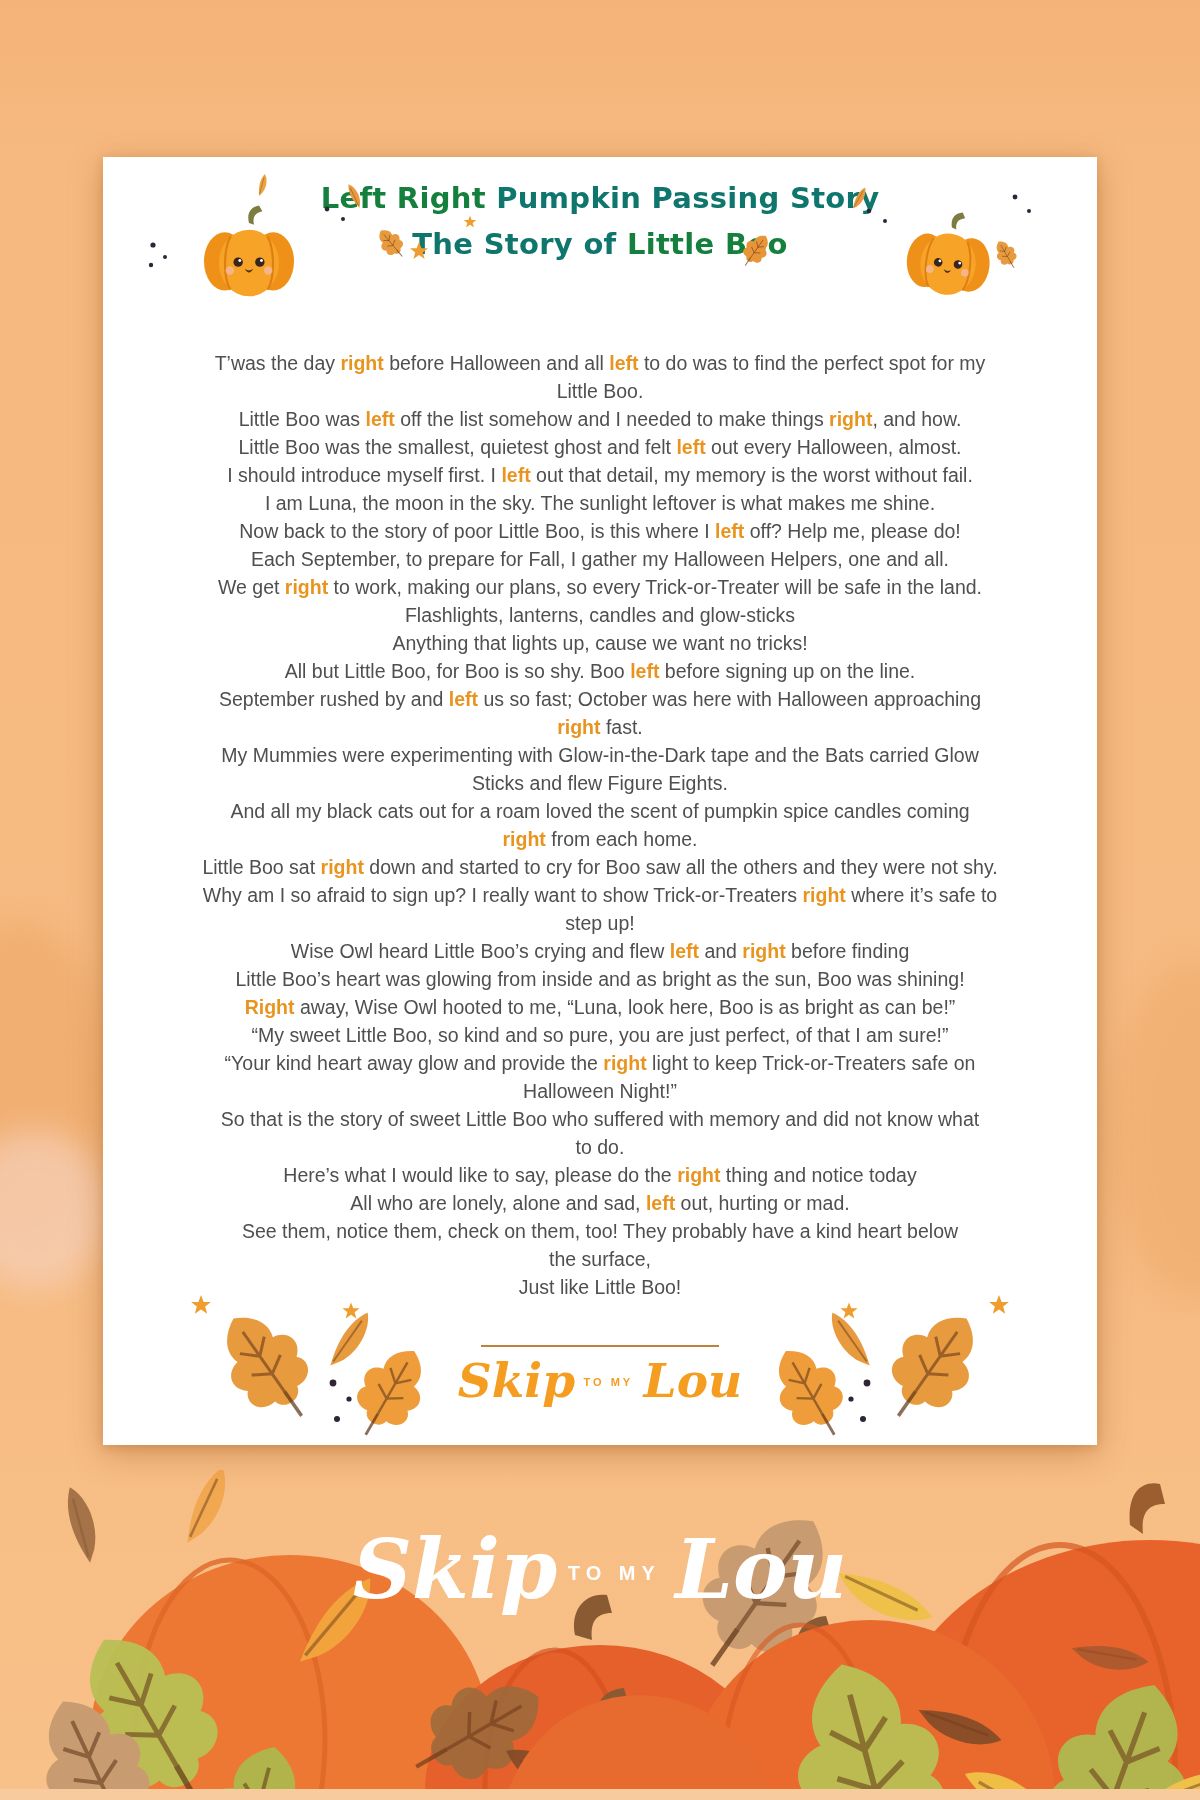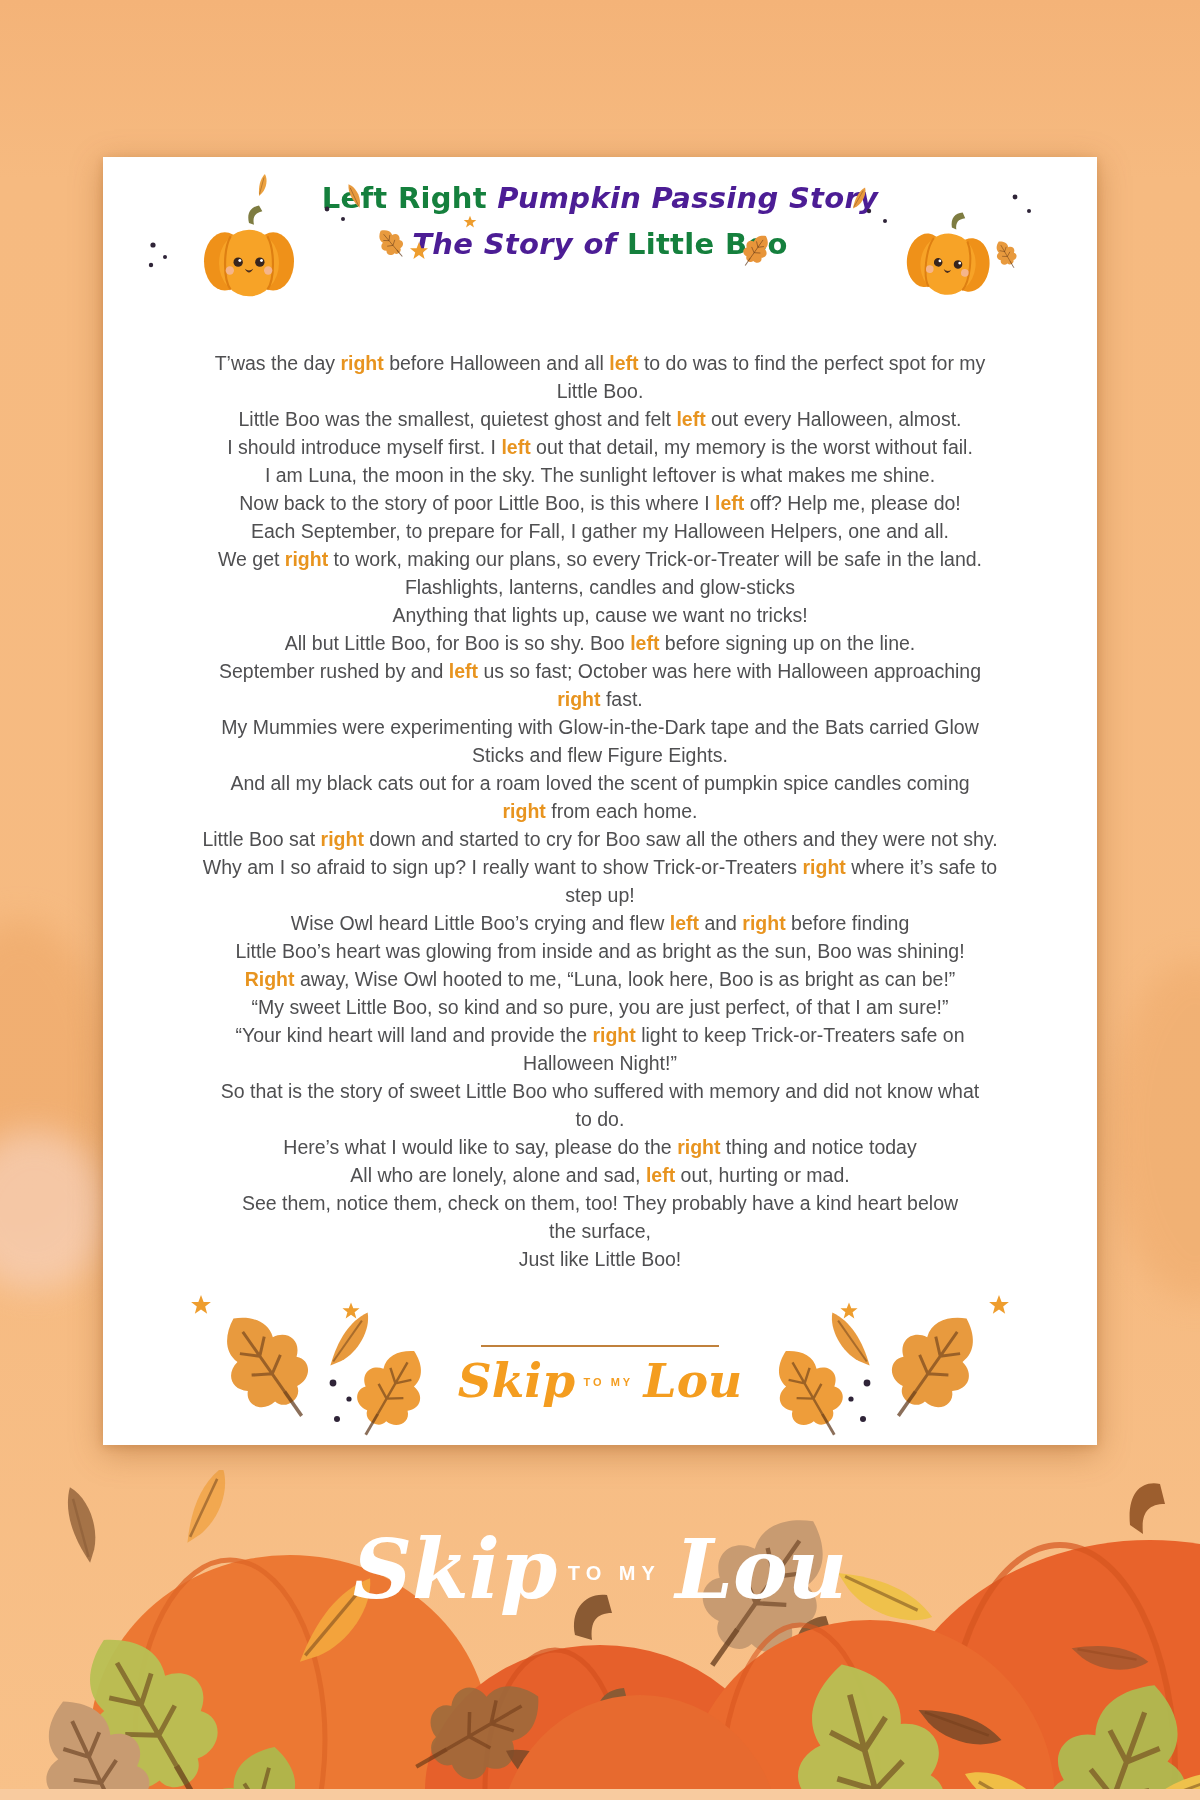--- a/index.html
+++ b/index.html
@@ -34,21 +34,21 @@
     position:absolute; left:103px; top:157px; width:994px; height:1288px;
     background:#ffffff; z-index:10;
     box-shadow:0 8px 30px rgba(150,80,20,.38), 0 2px 8px rgba(150,80,20,.22);
   }
   .card-header { position:relative; height:150px; }
   .title-line { position:absolute; left:0; width:100%; text-align:center;
     font-family:"DejaVu Sans",sans-serif; font-weight:700; font-size:29px; letter-spacing:.3px; }
   .title-line1 { top:24px; }
   .title-line2 { top:70px; }
   .t-orange { color:#15803d; }
-  .t-olive  { color:#4c1d95;font-style:italic; }
+  .t-olive  { color:#0f766e; }
 
   .deco { position:absolute; z-index:2; }
 
   .story { margin-top:42px; padding:0 48px; text-align:center;
     color:#4f4f51; font-size:19.5px; line-height:28px; }
   .story p { margin:0; }
   .hl { color:#e8941f; font-weight:700; }
 
   .card-footer { position:absolute; left:0; top:1130px; width:994px; height:158px; }
   .divider { position:absolute; left:378px; top:58px; width:238px; height:2px; background:#c0813c; }
@@ -194,20 +194,21 @@
     </svg>
     <svg class="deco" style="left:900px; top:30px;" width="40" height="40" viewBox="0 0 40 40">
       <circle cx="12" cy="10" r="2.4" fill="#2f2438"></circle>
         <circle cx="26" cy="24" r="2" fill="#2f2438"></circle>
     </svg>
   </div>
 
   <div class="story">
       <p><span>T’was the day </span><span class="hl">right</span><span> before Halloween and all </span><span class="hl">left</span><span> to do was to find the perfect spot for my</span></p>
       <p><span>Little Boo.</span></p>
+      <p><span>Little Boo was </span><span class="hl">left</span><span> off the list somehow and I needed to make things </span><span class="hl">right</span><span>, and how.</span></p>
       <p><span>Little Boo was the smallest, quietest ghost and felt </span><span class="hl">left</span><span> out every Halloween, almost.</span></p>
       <p><span>I should introduce myself first. I </span><span class="hl">left</span><span> out that detail, my memory is the worst without fail.</span></p>
       <p><span>I am Luna, the moon in the sky. The sunlight leftover is what makes me shine.</span></p>
       <p><span>Now back to the story of poor Little Boo, is this where I </span><span class="hl">left</span><span> off? Help me, please do!</span></p>
       <p><span>Each September, to prepare for Fall, I gather my Halloween Helpers, one and all.</span></p>
       <p><span>We get </span><span class="hl">right</span><span> to work, making our plans, so every Trick-or-Treater will be safe in the land.</span></p>
       <p><span>Flashlights, lanterns, candles and glow-sticks</span></p>
       <p><span>Anything that lights up, cause we want no tricks!</span></p>
       <p><span>All but Little Boo, for Boo is so shy. Boo </span><span class="hl">left</span><span> before signing up on the line.</span></p>
       <p><span>September rushed by and </span><span class="hl">left</span><span> us so fast; October was here with Halloween approaching</span></p>
@@ -216,21 +217,21 @@
       <p><span>Sticks and flew Figure Eights.</span></p>
       <p><span>And all my black cats out for a roam loved the scent of pumpkin spice candles coming</span></p>
       <p><span class="hl">right</span><span> from each home.</span></p>
       <p><span>Little Boo sat </span><span class="hl">right</span><span> down and started to cry for Boo saw all the others and they were not shy.</span></p>
       <p><span>Why am I so afraid to sign up? I really want to show Trick-or-Treaters </span><span class="hl">right</span><span> where it’s safe to</span></p>
       <p><span>step up!</span></p>
       <p><span>Wise Owl heard Little Boo’s crying and flew </span><span class="hl">left</span><span> and </span><span class="hl">right</span><span> before finding</span></p>
       <p><span>Little Boo’s heart was glowing from inside and as bright as the sun, Boo was shining!</span></p>
       <p><span class="hl">Right</span><span> away, Wise Owl hooted to me, “Luna, look here, Boo is as bright as can be!”</span></p>
       <p><span>“My sweet Little Boo, so kind and so pure, you are just perfect, of that I am sure!”</span></p>
-      <p><span>“Your kind heart will land and provide the </span><span class="hl">right</span><span> light to keep Trick-or-Treaters safe on</span></p>
+      <p><span>“Your kind heart away glow and provide the </span><span class="hl">right</span><span> light to keep Trick-or-Treaters safe on</span></p>
       <p><span>Halloween Night!”</span></p>
       <p><span>So that is the story of sweet Little Boo who suffered with memory and did not know what</span></p>
       <p><span>to do.</span></p>
       <p><span>Here’s what I would like to say, please do the </span><span class="hl">right</span><span> thing and notice today</span></p>
       <p><span>All who are lonely, alone and sad, </span><span class="hl">left</span><span> out, hurting or mad.</span></p>
       <p><span>See them, notice them, check on them, too! They probably have a kind heart below</span></p>
       <p><span>the surface,</span></p>
       <p><span>Just like Little Boo!</span></p>
     </div>
 

